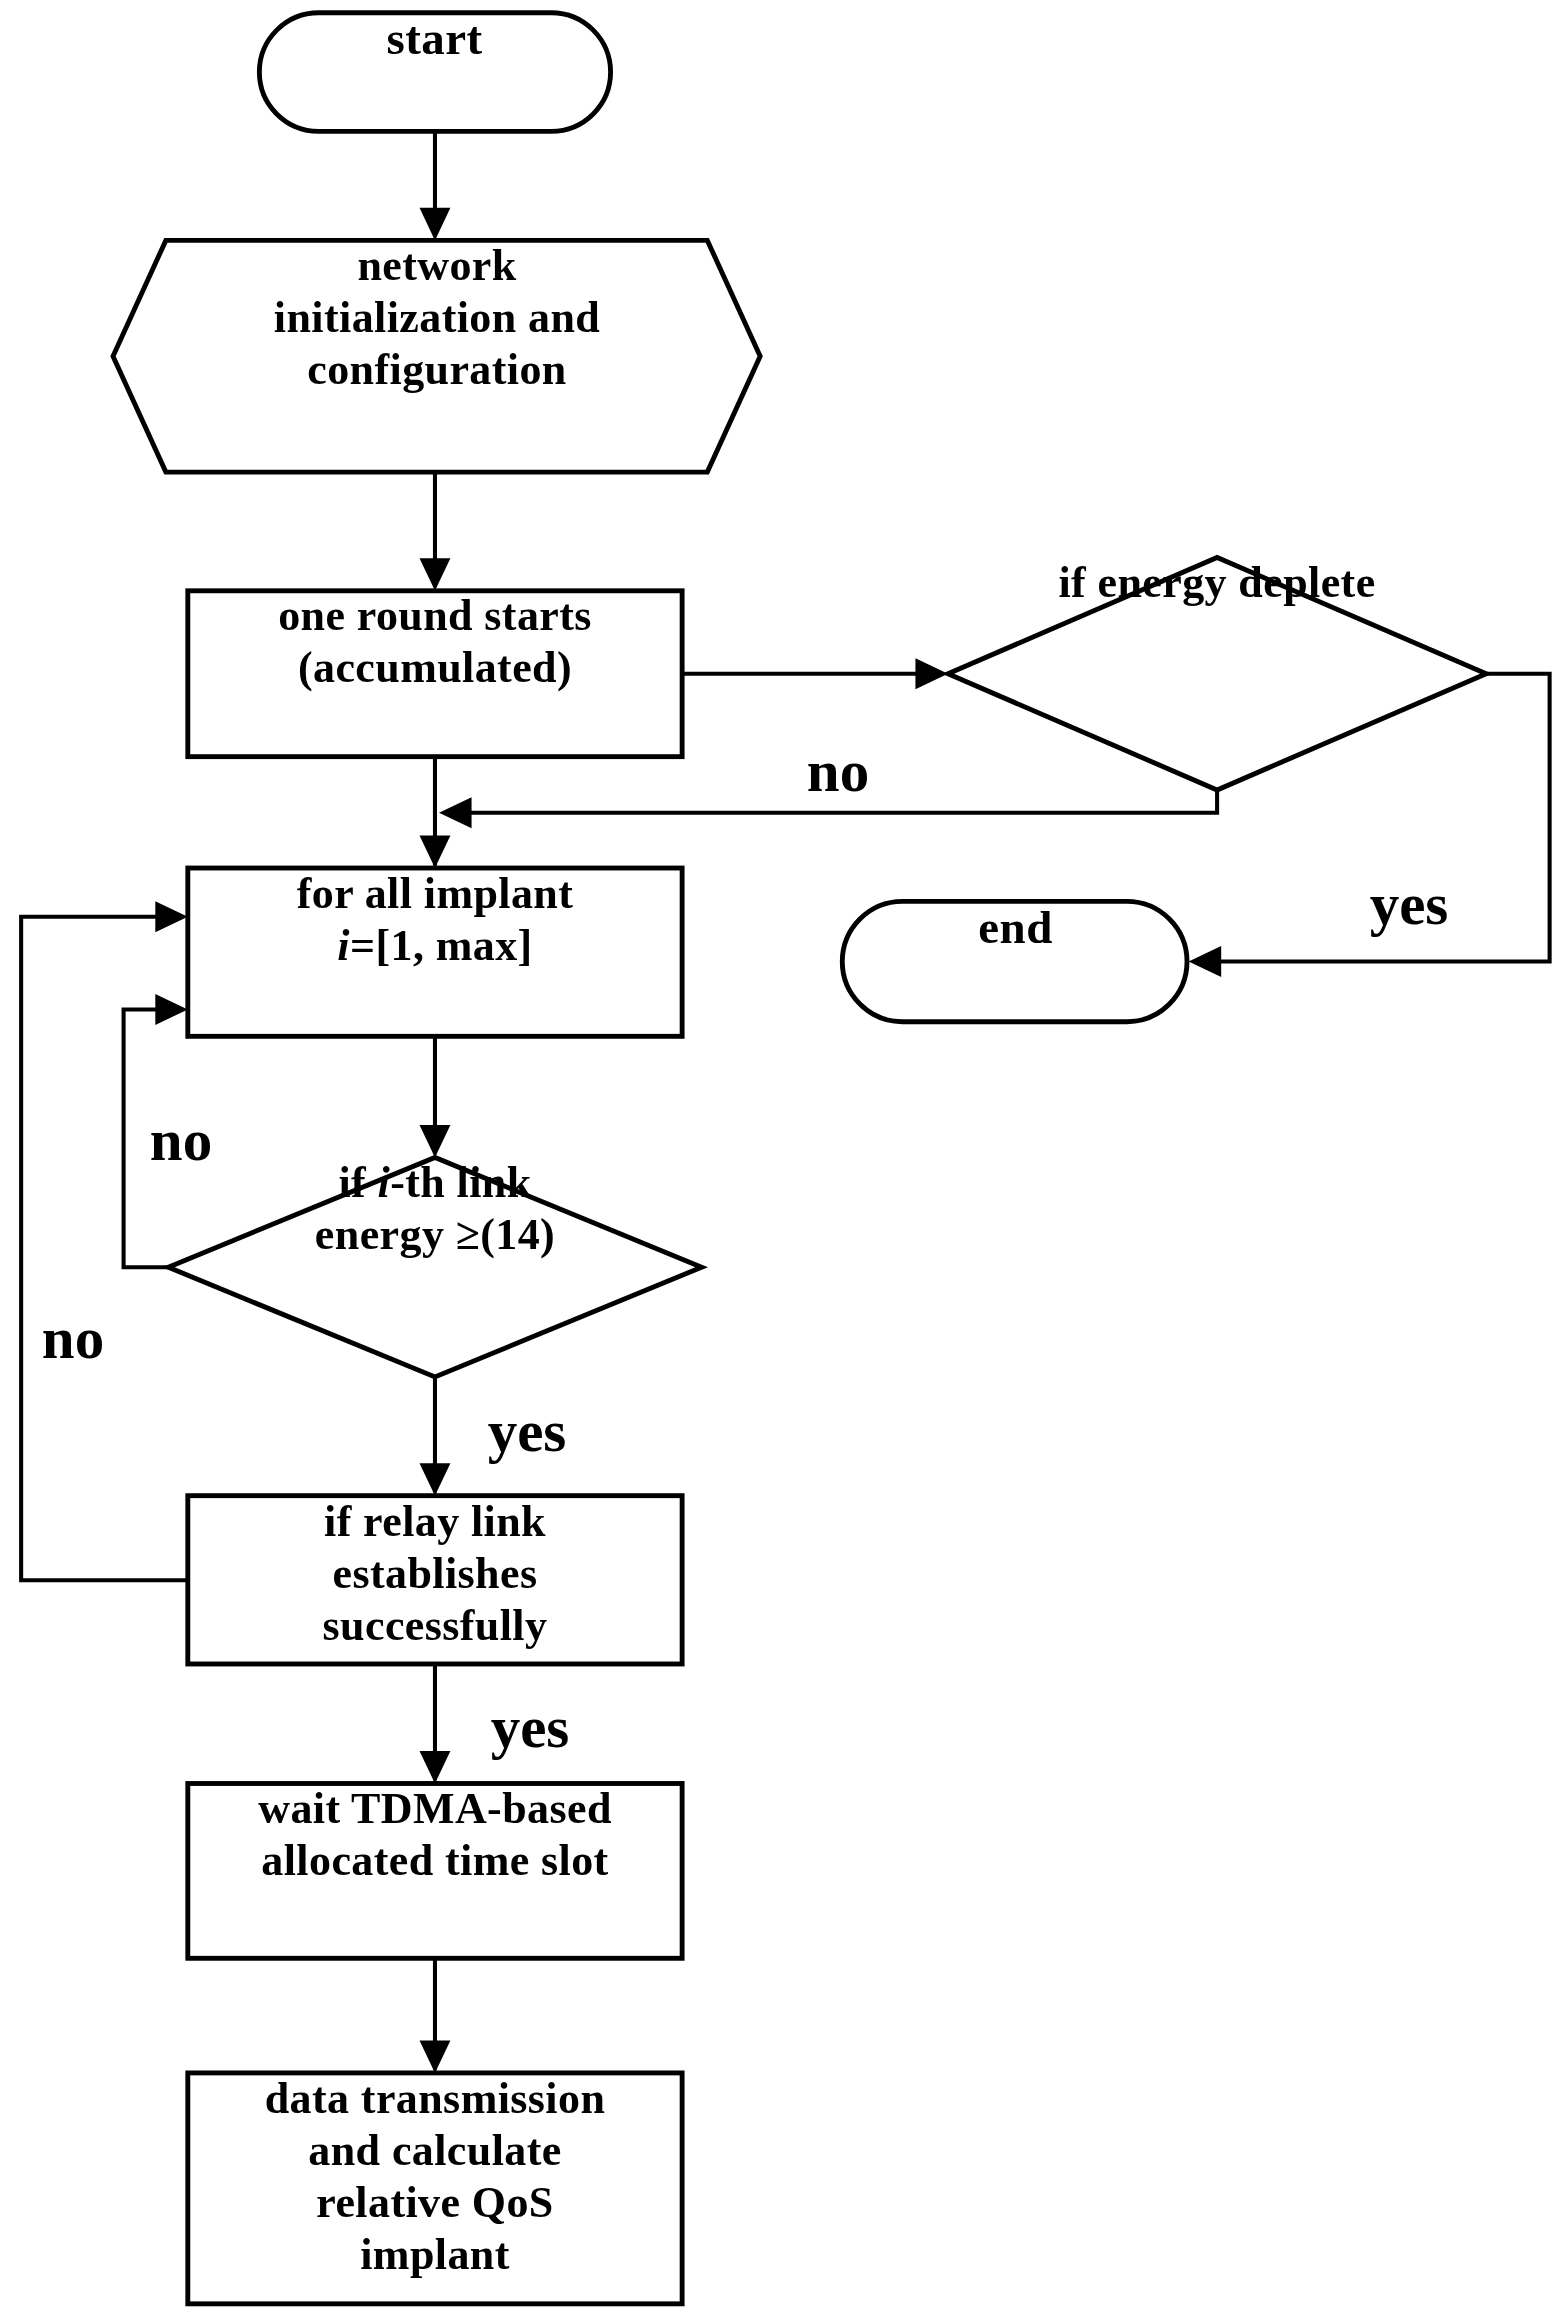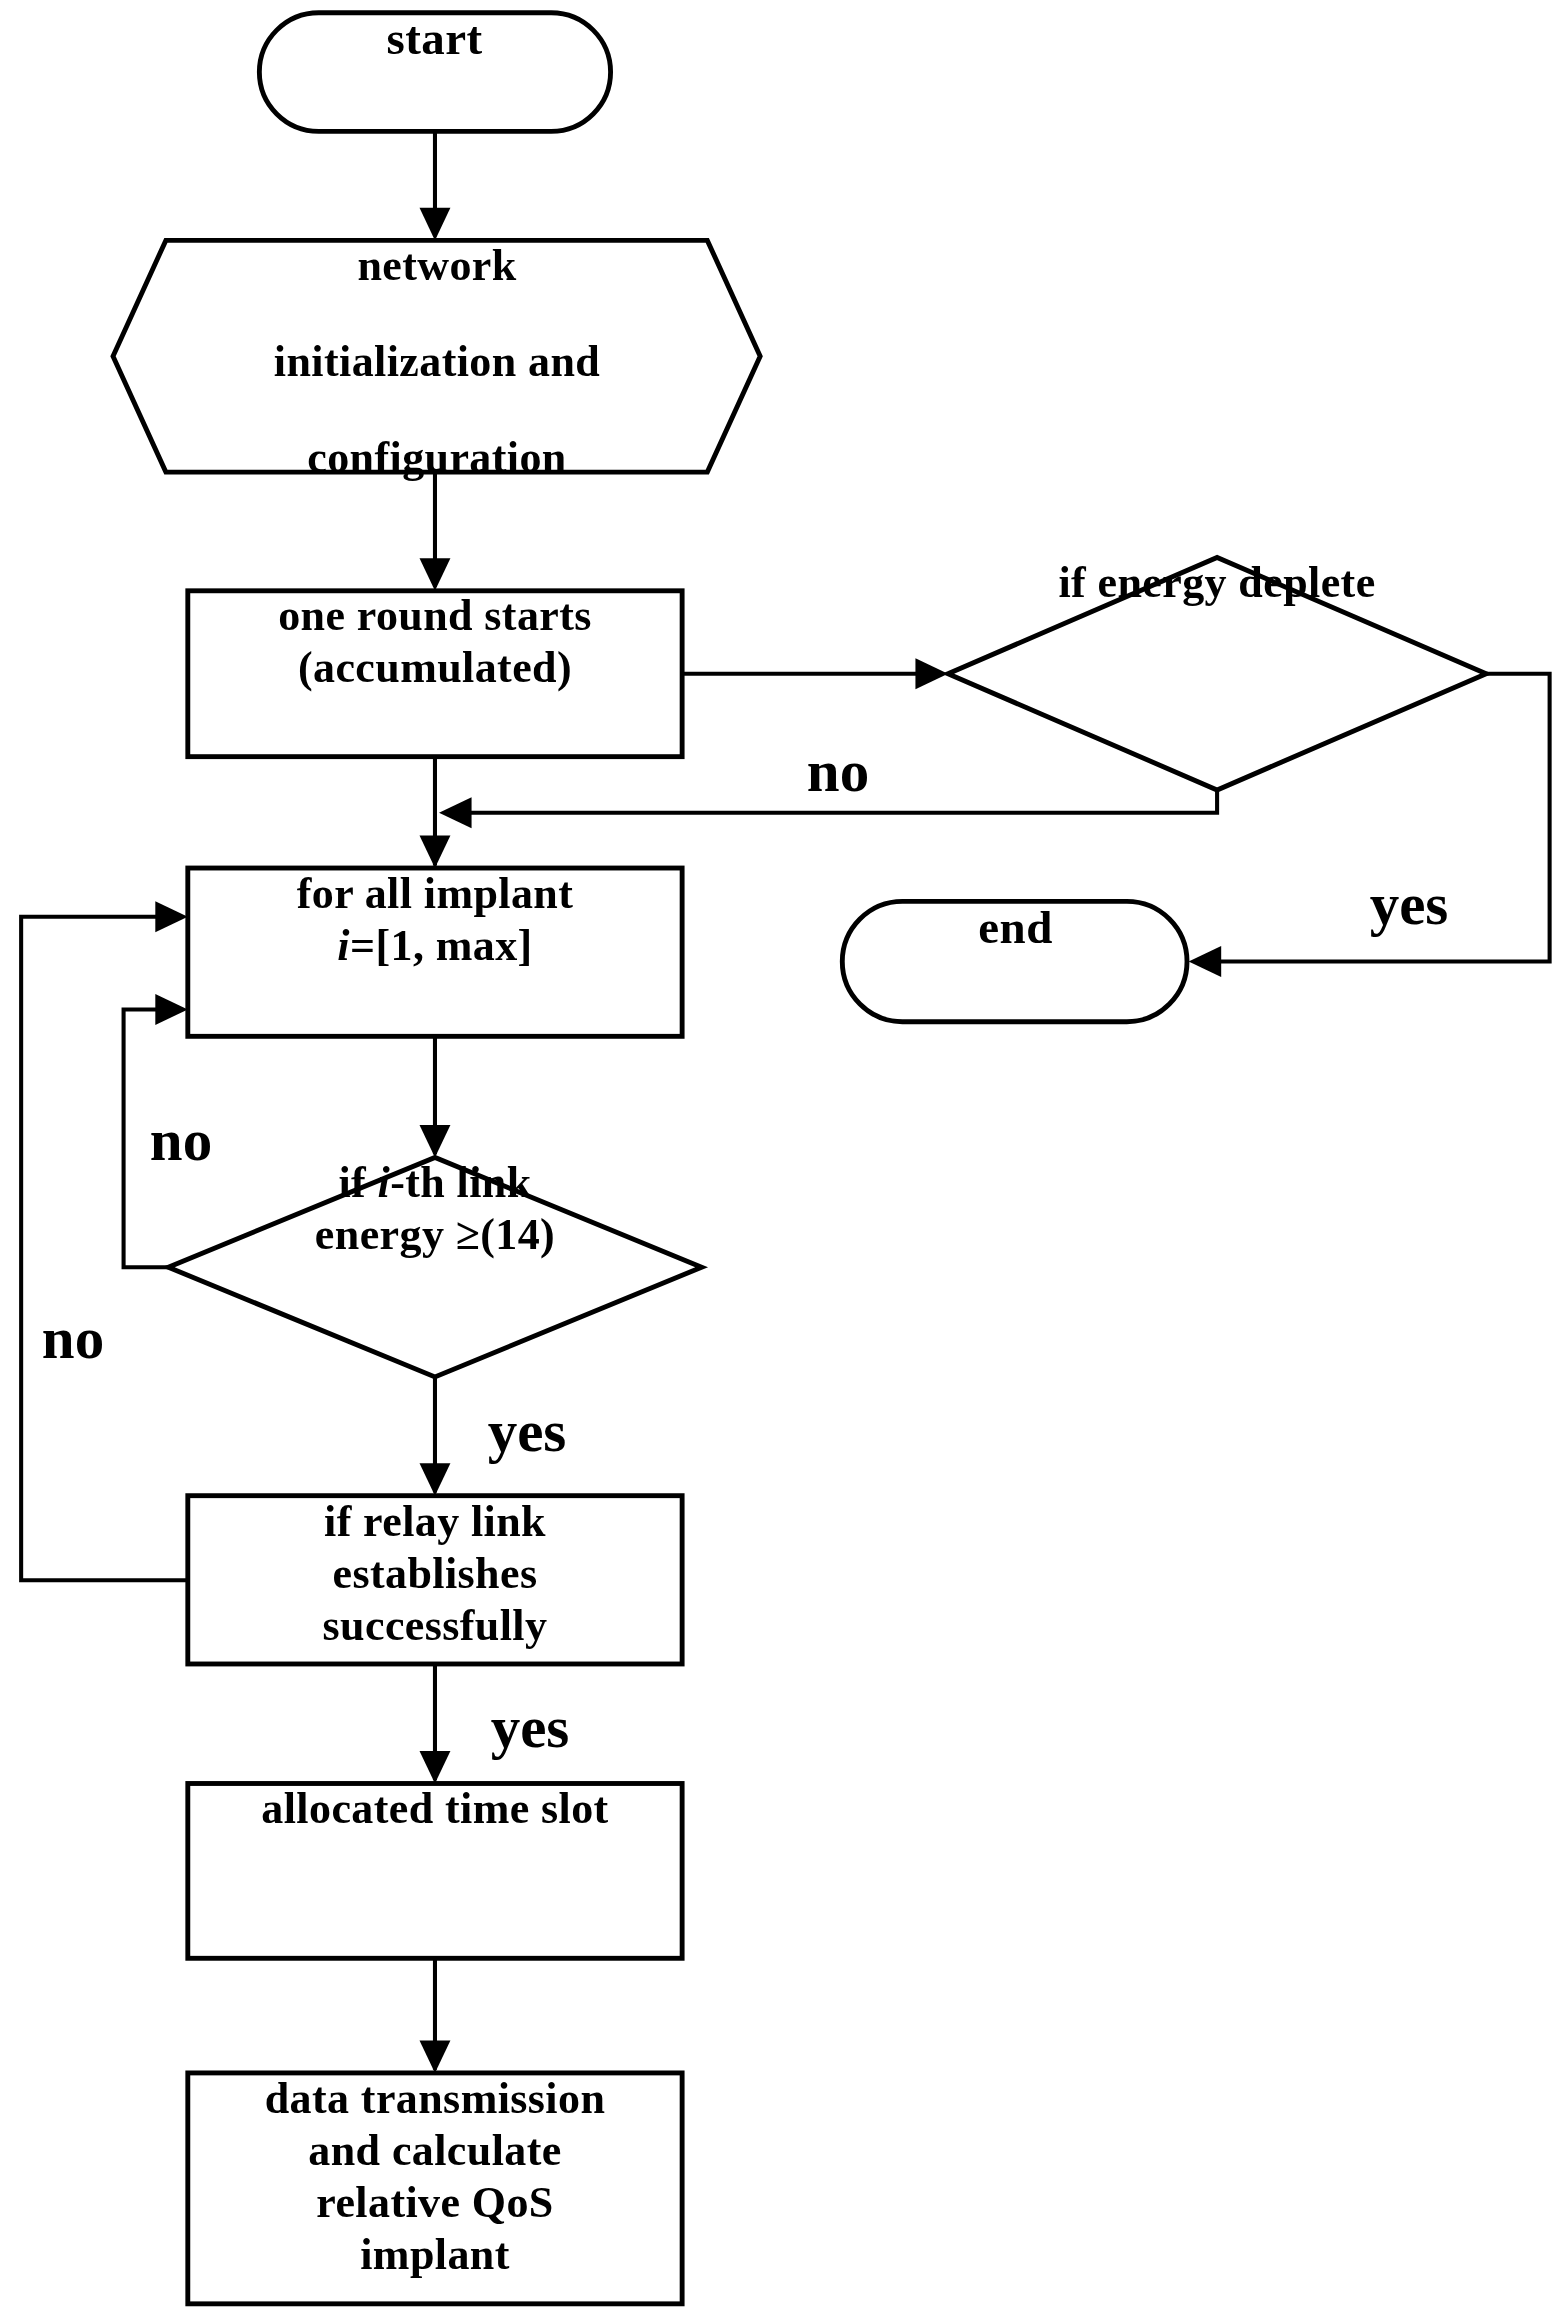--- a/index.html
+++ b/index.html
@@ -90,21 +90,21 @@
     <polygon points="207,1558 535,1423 863,1558 535,1693" fill="#fff" stroke="#000" stroke-width="6"></polygon>
     <rect x="231" y="1839" width="608" height="207" fill="#fff" stroke="#000" stroke-width="6"></rect>
     <rect x="231" y="2193" width="608" height="215" fill="#fff" stroke="#000" stroke-width="6"></rect>
     <rect x="231" y="2549" width="608" height="284" fill="#fff" stroke="#000" stroke-width="6"></rect>
   </svg>
 
   <div class="node-label terminator" style="left:259px; top:12.2px; width:351px; height:119px;">
     <div class="tline">start</div>
   </div>
 
-  <div class="node-label" style="left:166px; top:240px; width:542px; height:232px;gap:44px;">
+  <div class="node-label" style="left:166px; top:240px; width:542px; height:232px;">
     <div class="tline">network</div>
     <div class="tline">initialization and</div>
     <div class="tline">configuration</div>
   </div>
 
   <div class="node-label" style="left:188px; top:590px; width:494px; height:166px;">
     <div class="tline">one round starts</div>
     <div class="tline">(accumulated)</div>
   </div>
 
@@ -130,20 +130,21 @@
     <div class="tline">energy ≥(14)</div>
   </div>
 
   <div class="node-label" style="left:188px; top:1496px; width:494px; height:168px;">
     <div class="tline">if relay link</div>
     <div class="tline">establishes</div>
     <div class="tline">successfully</div>
   </div>
 
   <div class="node-label" style="left:188px; top:1783px; width:494px; height:175px;">
+    <div class="tline">wait TDMA-based</div>
     <div class="tline">allocated time slot</div>
   </div>
 
   <div class="node-label" style="left:188px; top:2073px; width:494px; height:231px;">
     <div class="tline">data transmission</div>
     <div class="tline">and calculate</div>
     <div class="tline">relative QoS</div>
     <div class="tline">implant</div>
   </div>
 

